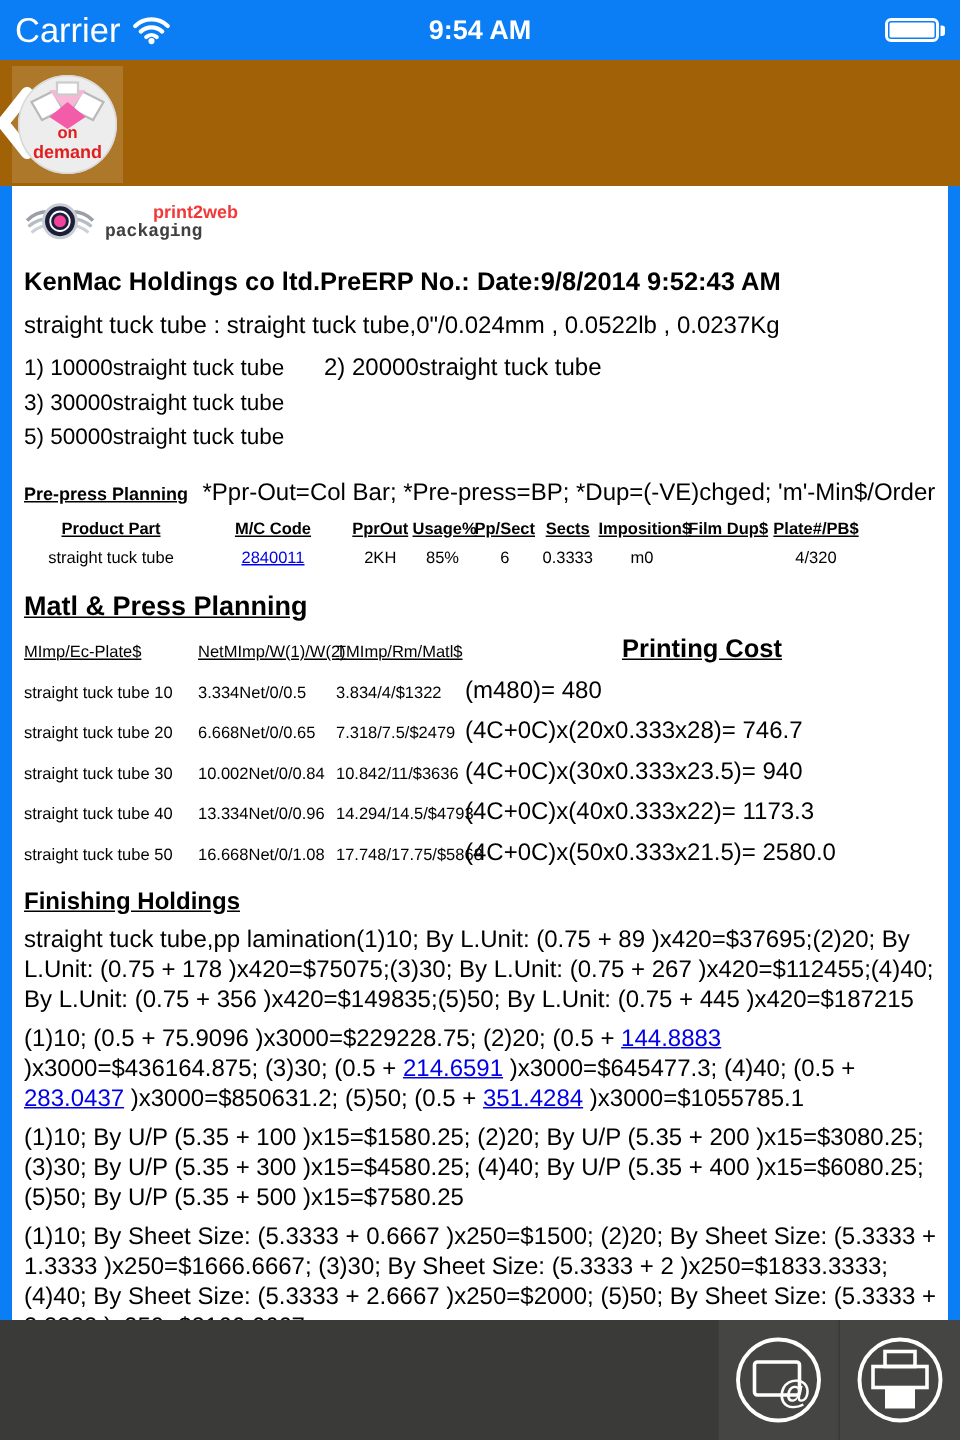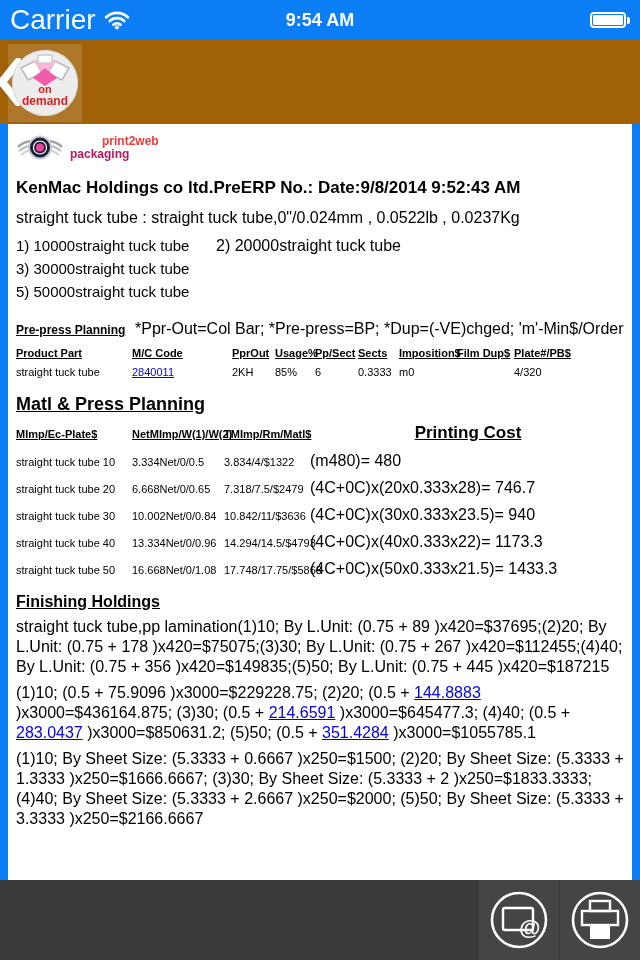--- a/index.html
+++ b/index.html
@@ -3,21 +3,21 @@
 <meta charset="utf-8">
 <style>
   * { margin:0; padding:0; box-sizing:border-box; }
   html,body { width:640px; height:960px; }
   body { font-family:"Liberation Sans", sans-serif; background:#0b7ef5; position:relative; overflow:hidden; }
 
   
   .status-bar { position:absolute; left:0; top:0; width:640px; height:40px; background:#0b7ef5;
     display:flex; align-items:center; color:#fff; }
   .sb-left { position:absolute; left:10px; top:0; height:40px; display:flex; align-items:center; gap:8px; }
-  .sb-carrier { font-size:28px; }
+  .sb-carrier { font-size:23px; }
   .sb-time { position:absolute; left:0; width:640px; text-align:center; font-size:18px; font-weight:600; }
   .sb-batt { position:absolute; right:10px; top:12px; display:flex; align-items:center; }
   .batt-body { width:36px; height:16px; border:2px solid #fff; border-radius:4px; padding:1px; }
   .batt-fill { width:100%; height:100%; background:#fff; border-radius:1px; }
   .batt-tip { width:3px; height:7px; background:#fff; border-radius:0 2px 2px 0; margin-left:1px; }
 
   
   .nav { position:absolute; left:0; top:40px; width:640px; height:84px; background:#a16207; }
   .back-btn { position:absolute; left:-4px; top:18px; width:26px; height:48px; cursor:pointer; }
   .logo-btn { position:absolute; left:8px; top:4px; width:74px; height:78px;
@@ -30,49 +30,49 @@
   .logo-demand { position:absolute; left:0; top:45px; width:100%; text-align:center;
     color:#e01e1e; font-weight:bold; font-size:12px; line-height:12px; }
 
   
   .doc { position:absolute; left:8px; top:124px; width:624px; height:756px; background:#fff;
     color:#000; padding:6px 6px 0 8px; overflow:hidden; }
 
   .brand-row { display:flex; align-items:center; gap:6px; height:36px; }
   .brand-text { font-weight:bold; font-size:12px; line-height:13px; }
   .brand-l1 { color:#f03a3a;padding-left:32px; }
-  .brand-l2 { color:#be185d; }
+  .brand-l2 { color:#404040;font-family:Liberation Mono, monospace; }
 
   .doc-title { font-size:17px; font-weight:bold; margin-top:12px; }
   .doc-subtitle { font-size:16px; margin-top:11px; }
 
   .qty-grid { margin-top:7px; }
   .qty-row { display:flex; align-items:center; height:23px; }
   .qty-small { width:200px; font-size:15px; }
   .qty-big { font-size:16px; }
 
   .pp-head-row { display:flex; align-items:baseline; margin-top:17px; }
   .pp-heading { font-size:12px; font-weight:bold; text-decoration:underline; width:119px; }
   .pp-note { font-size:16px; }
 
   .tbl1 { margin-top:9px; font-size:11px; }
-  .tbl1 .tr { display:flex; }
+  .tbl1 .tr { display:flex;text-align:center; }
   .tbl1 .tr.hdr { font-weight:bold; }
   .tbl1 .tr.hdr span { text-decoration:underline; }
   .tbl1 .tr + .tr { margin-top:7px; }
   .c0{width:116px}.c1{width:100px}.c2{width:43px}.c3{width:40px}.c4{width:43px}
   .c5{width:41px}.c6{width:58px}.c7{width:57px}.c8{width:60px}
 
   .matl-heading { font-size:18px; font-weight:bold; text-decoration:underline; margin-top:16px; }
   .tbl2 { margin-top:8px; }
   .tbl2 .tr { display:flex; align-items:baseline; }
   .tbl2 .tr + .tr { margin-top:9px; }
   .m0{width:116px; font-size:11px;} .m1{width:92px; font-size:11px;} .m2{width:86px; font-size:11px;}
   .m3{flex:1; font-size:16px;}
-  .tbl2 .hdr .m0,.tbl2 .hdr .m1,.tbl2 .hdr .m2 { font-weight:bold; text-decoration:underline; }
+  .tbl2 .hdr .m0,.tbl2 .hdr .m1,.tbl2 .hdr .m2 { font-weight:normal; text-decoration:underline; }
   .pc-head { flex:1; text-align:center; font-size:17px; font-weight:bold; }
   .pc-head span { text-decoration:underline; }
 
   .fin-heading { font-size:16px; font-weight:bold; text-decoration:underline; margin-top:15px; }
   .fin-para { font-size:16px; line-height:20px; margin-top:6px; }
   a.lnk { color:#0000e6; text-decoration:underline; cursor:pointer; }
 
   
   .toolbar { position:absolute; left:0; top:880px; width:640px; height:80px; background:#3a3a38;
     display:flex; justify-content:flex-end; }
@@ -216,27 +216,28 @@
     <div class="tr">
       <span class="m0">straight tuck tube 40</span>
       <span class="m1">13.334Net/0/0.96</span>
       <span class="m2">14.294/14.5/$4793</span>
       <span class="m3">(4C+0C)x(40x0.333x22)= 1173.3</span>
     </div>
     <div class="tr">
       <span class="m0">straight tuck tube 50</span>
       <span class="m1">16.668Net/0/1.08</span>
       <span class="m2">17.748/17.75/$5868</span>
-      <span class="m3">(4C+0C)x(50x0.333x21.5)= 1433.3</span>
+      <span class="m3">(4C+0C)x(50x0.333x21.5)= 2580.0</span>
     </div>
   </div>
 
   <div class="fin-heading">Finishing Holdings</div>
   <div class="fin-para">straight tuck tube,pp lamination(1)10; By L.Unit: (0.75 + 89 )x420=$37695;(2)20; By L.Unit: (0.75 + 178 )x420=$75075;(3)30; By L.Unit: (0.75 + 267 )x420=$112455;(4)40; By L.Unit: (0.75 + 356 )x420=$149835;(5)50; By L.Unit: (0.75 + 445 )x420=$187215</div>
   <div class="fin-para">(1)10; (0.5 + 75.9096 )x3000=$229228.75; (2)20; (0.5 + <a href="#" class="lnk">144.8883</a> )x3000=$436164.875; (3)30; (0.5 + <a href="#" class="lnk">214.6591</a> )x3000=$645477.3; (4)40; (0.5 + <a href="#" class="lnk">283.0437</a> )x3000=$850631.2; (5)50; (0.5 + <a href="#" class="lnk">351.4284</a> )x3000=$1055785.1</div>
+  <div class="fin-para">(1)10; By U/P (5.35 + 100 )x15=$1580.25; (2)20; By U/P (5.35 + 200 )x15=$3080.25; (3)30; By U/P (5.35 + 300 )x15=$4580.25; (4)40; By U/P (5.35 + 400 )x15=$6080.25; (5)50; By U/P (5.35 + 500 )x15=$7580.25</div>
   <div class="fin-para">(1)10; By Sheet Size: (5.3333 + 0.6667 )x250=$1500; (2)20; By Sheet Size: (5.3333 + 1.3333 )x250=$1666.6667; (3)30; By Sheet Size: (5.3333 + 2 )x250=$1833.3333; (4)40; By Sheet Size: (5.3333 + 2.6667 )x250=$2000; (5)50; By Sheet Size: (5.3333 + 3.3333 )x250=$2166.6667</div>
 
 </div>
 
 <div class="toolbar">
   <div class="tool-tile">
     <svg width="64" height="64" viewBox="0 0 64 64">
       <circle cx="32" cy="32" r="27" fill="none" stroke="#fff" stroke-width="2.6"></circle>
       <rect x="16" y="20" width="30" height="22" rx="2" fill="none" stroke="#fff" stroke-width="2.4"></rect>
       <text x="32" y="47" fill="#fff" font-size="22" font-weight="bold" font-family="Liberation Sans, sans-serif">@</text>

